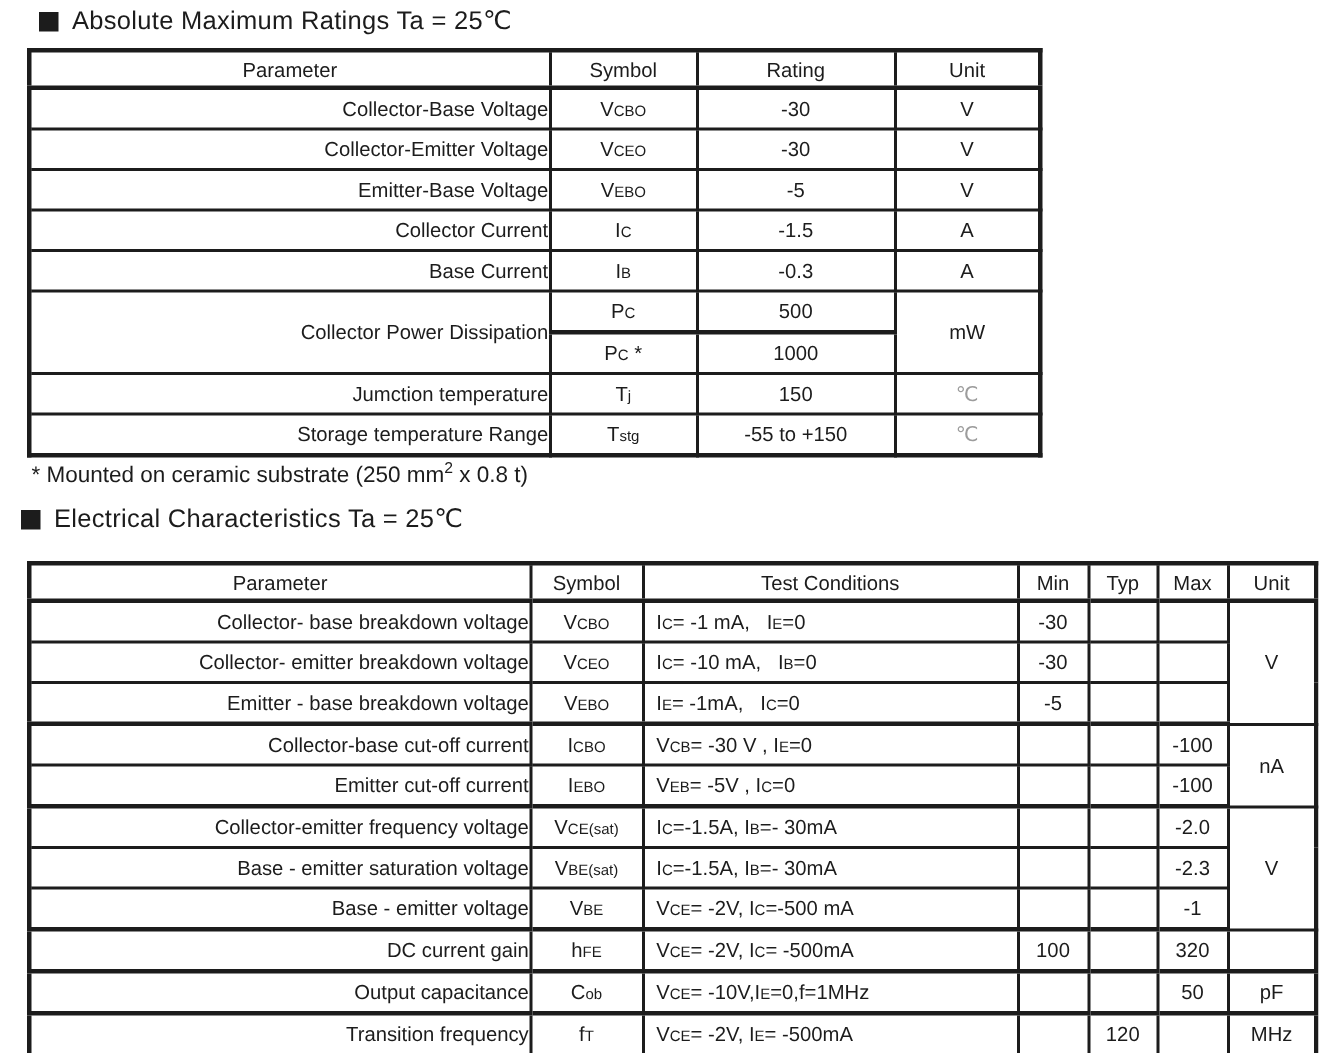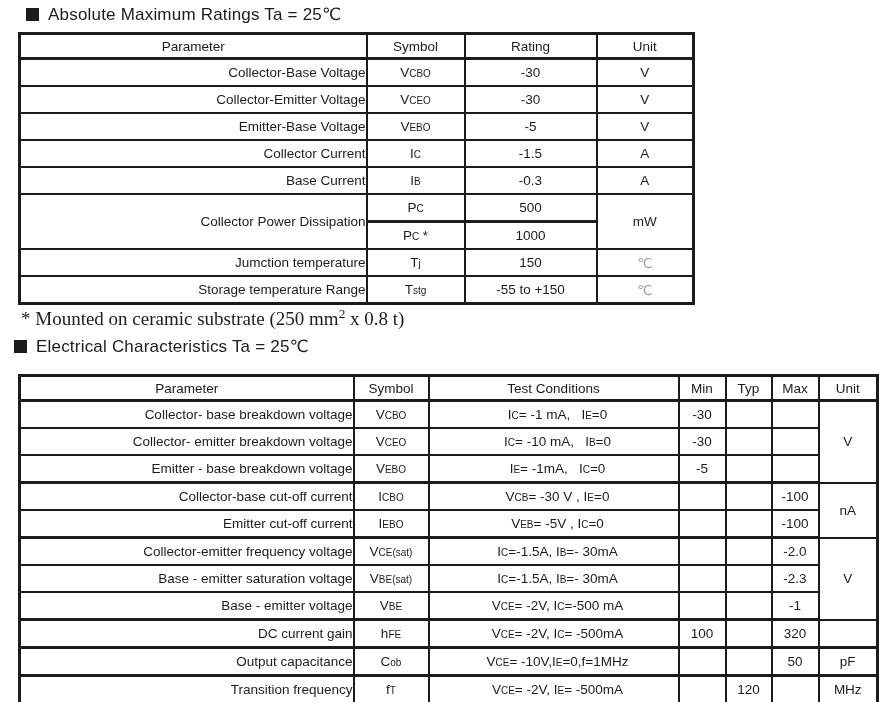--- a/index.html
+++ b/index.html
@@ -24,28 +24,28 @@
   #t2{left:18px;top:374px;width:858px;}
   th,td{
     border:2px solid #1c1c1c;
     font-size:13.5px;font-weight:400;color:#1c1c1c;
     padding:0;vertical-align:middle;text-align:center;
     overflow:hidden;white-space:nowrap;
   }
   th{height:22px;border-bottom:3px solid #1c1c1c;margin-top:24px;}
   td{height:25px;}
   td.c-param{text-align:right;padding-left:7px;}
-  td.c-cond{text-align:center;padding-left:8px;white-space:pre;}
+  td.c-cond{text-align:left;padding-left:8px;white-space:pre;}
   td.gray{color:#9c9c9c;}
   td.bb-thick{border-bottom-width:3px;}
   tr.group-end td{border-bottom-width:3px;}
   .sub{font-size:0.74em;letter-spacing:0;}
   .sup{font-size:0.7em;vertical-align:super;}
   .footnote{
-    position:absolute;left:21px;top:306px;font-size:19px;white-space:pre;font-family:Liberation Serif, serif;
+    position:absolute;left:21px;top:306px;font-size:15px;white-space:pre;
   }
 </style>
 </head>
 <body>
 
 <div id="title1" class="sec-title">
   <span class="bullet"></span>
   <span>Absolute Maximum Ratings Ta = 25℃</span>
 </div>
 

